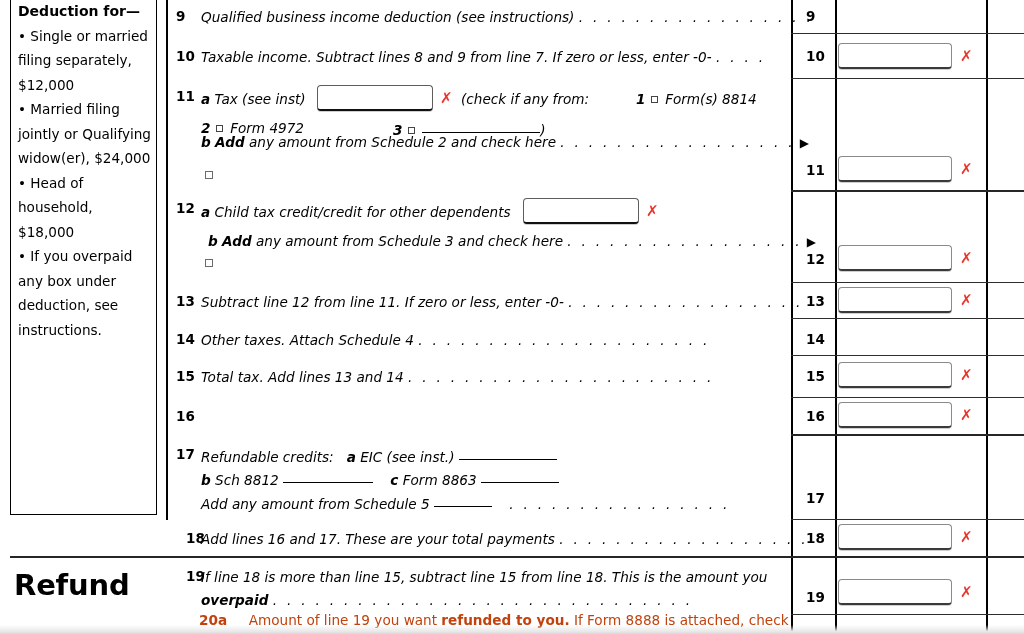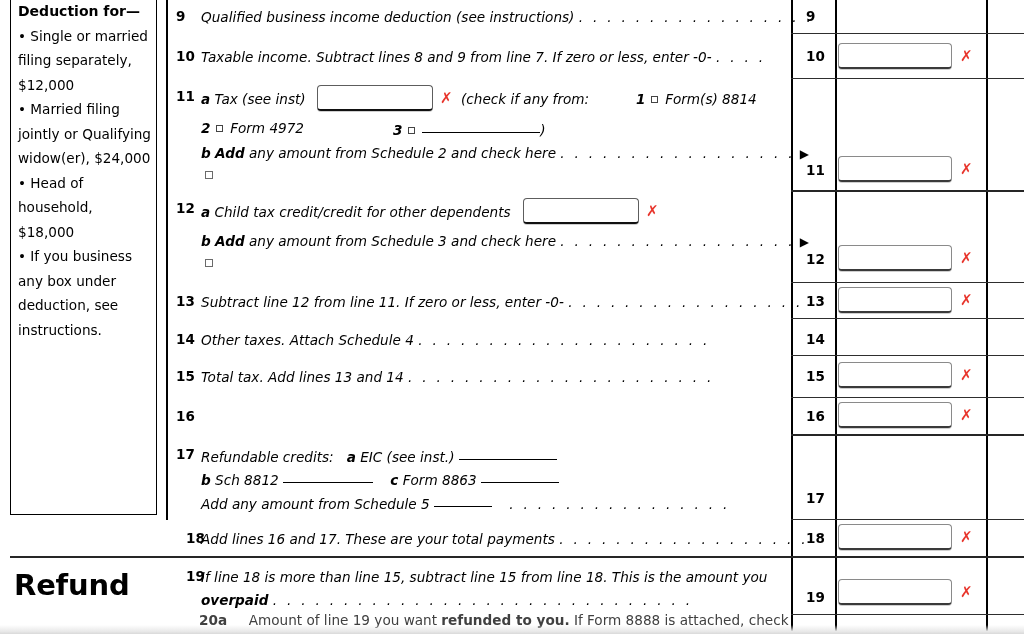--- a/index.html
+++ b/index.html
@@ -154,21 +154,21 @@
     position: absolute;
     left: 0; top: 614px;
     width: 1024px; height: 20px;
     overflow: hidden;
   }
   .cut-text {
     position: absolute;
     left: 199px; top: -2px;
     font-size: 13.6px;
     white-space: nowrap;
-    color: #404040;
+    color: #c2410c;
   }
   .fade {
     position: absolute;
     left: 0; bottom: 0; width: 1024px; height: 9px;
     background: linear-gradient(to bottom, rgba(255,255,255,0) 0%, #e9e9e9 70%, #d9d9d9 100%);
   }
 </style>
 </head>
 <body>
 
@@ -178,21 +178,21 @@
     <span class="sidebar-head">Deduction for—</span>
     <span class="sidebar-line">• Single or married</span>
     <span class="sidebar-line">filing separately,</span>
     <span class="sidebar-line">$12,000</span>
     <span class="sidebar-line">• Married filing</span>
     <span class="sidebar-line">jointly or Qualifying</span>
     <span class="sidebar-line">widow(er), $24,000</span>
     <span class="sidebar-line">• Head of</span>
     <span class="sidebar-line">household,</span>
     <span class="sidebar-line">$18,000</span>
-    <span class="sidebar-line">• If you business</span>
+    <span class="sidebar-line">• If you overpaid</span>
     <span class="sidebar-line">any box under</span>
     <span class="sidebar-line">deduction, see</span>
     <span class="sidebar-line">instructions.</span>
   </div>
 
   <div class="section-label" id="refund-label">Refund</div>
 
   <div class="vrule" style="left:166px; top:-2px; height:522px;"></div>
   <div class="vrule" style="left:791px; top:-2px; height:636px;"></div>
   <div class="vrule" style="left:835px; top:-2px; height:636px;"></div>
@@ -245,40 +245,40 @@
     <b>2</b>
     <span class="cbox"></span>
     <span>Form 4972</span>
   </div>
   <div class="row-text" style="left:393px; top:120px;">
     <b>3</b>
     <span class="cbox"></span>
     <span class="blank" style="width:118px;"></span><span>)</span>
   </div>
 
-  <div class="row-text" style="left:201px; top:145px;">
+  <div class="row-text" style="left:201px; top:134px;">
     <b>b</b>
     <b>Add</b>
     <span>any amount from Schedule 2 and check here</span>
     <span class="leader">. . . . . . . . . . . . . . . . .</span>
     <span class="arrow">▶</span>
   </div>
   <span class="cbox big" style="position:absolute; left:204px; top:171px;"></span>
   <div class="amt-num" style="left:806px; top:162px;">11</div>
   <div class="entry" style="left:838px; top:156px; width:114px; height:26px;"></div>
   <span class="xmark" style="left:960px; top:162px;">✗</span>
 
   <div class="row-num" style="left:176px; top:200px;">12</div>
   <div class="row-text" style="left:201px; top:204px;">
     <b>a</b>
     <span>Child tax credit/credit for other dependents</span>
   </div>
   <div class="entry inline-dark" style="left:523px; top:198px; width:116px; height:26px;"></div>
   <span class="xmark" style="left:646px; top:204px;">✗</span>
-  <div class="row-text" style="left:201px; top:233px;">
+  <div class="row-text" style="left:208px; top:233px;">
     <b>b</b>
     <b>Add</b>
     <span>any amount from Schedule 3 and check here</span>
     <span class="leader">. . . . . . . . . . . . . . . . .</span>
     <span class="arrow">▶</span>
   </div>
   <span class="cbox big" style="position:absolute; left:204px; top:259px;"></span>
   <div class="amt-num" style="left:806px; top:251px;">12</div>
   <div class="entry" style="left:838px; top:245px; width:114px; height:26px;"></div>
   <span class="xmark" style="left:960px; top:251px;">✗</span>

